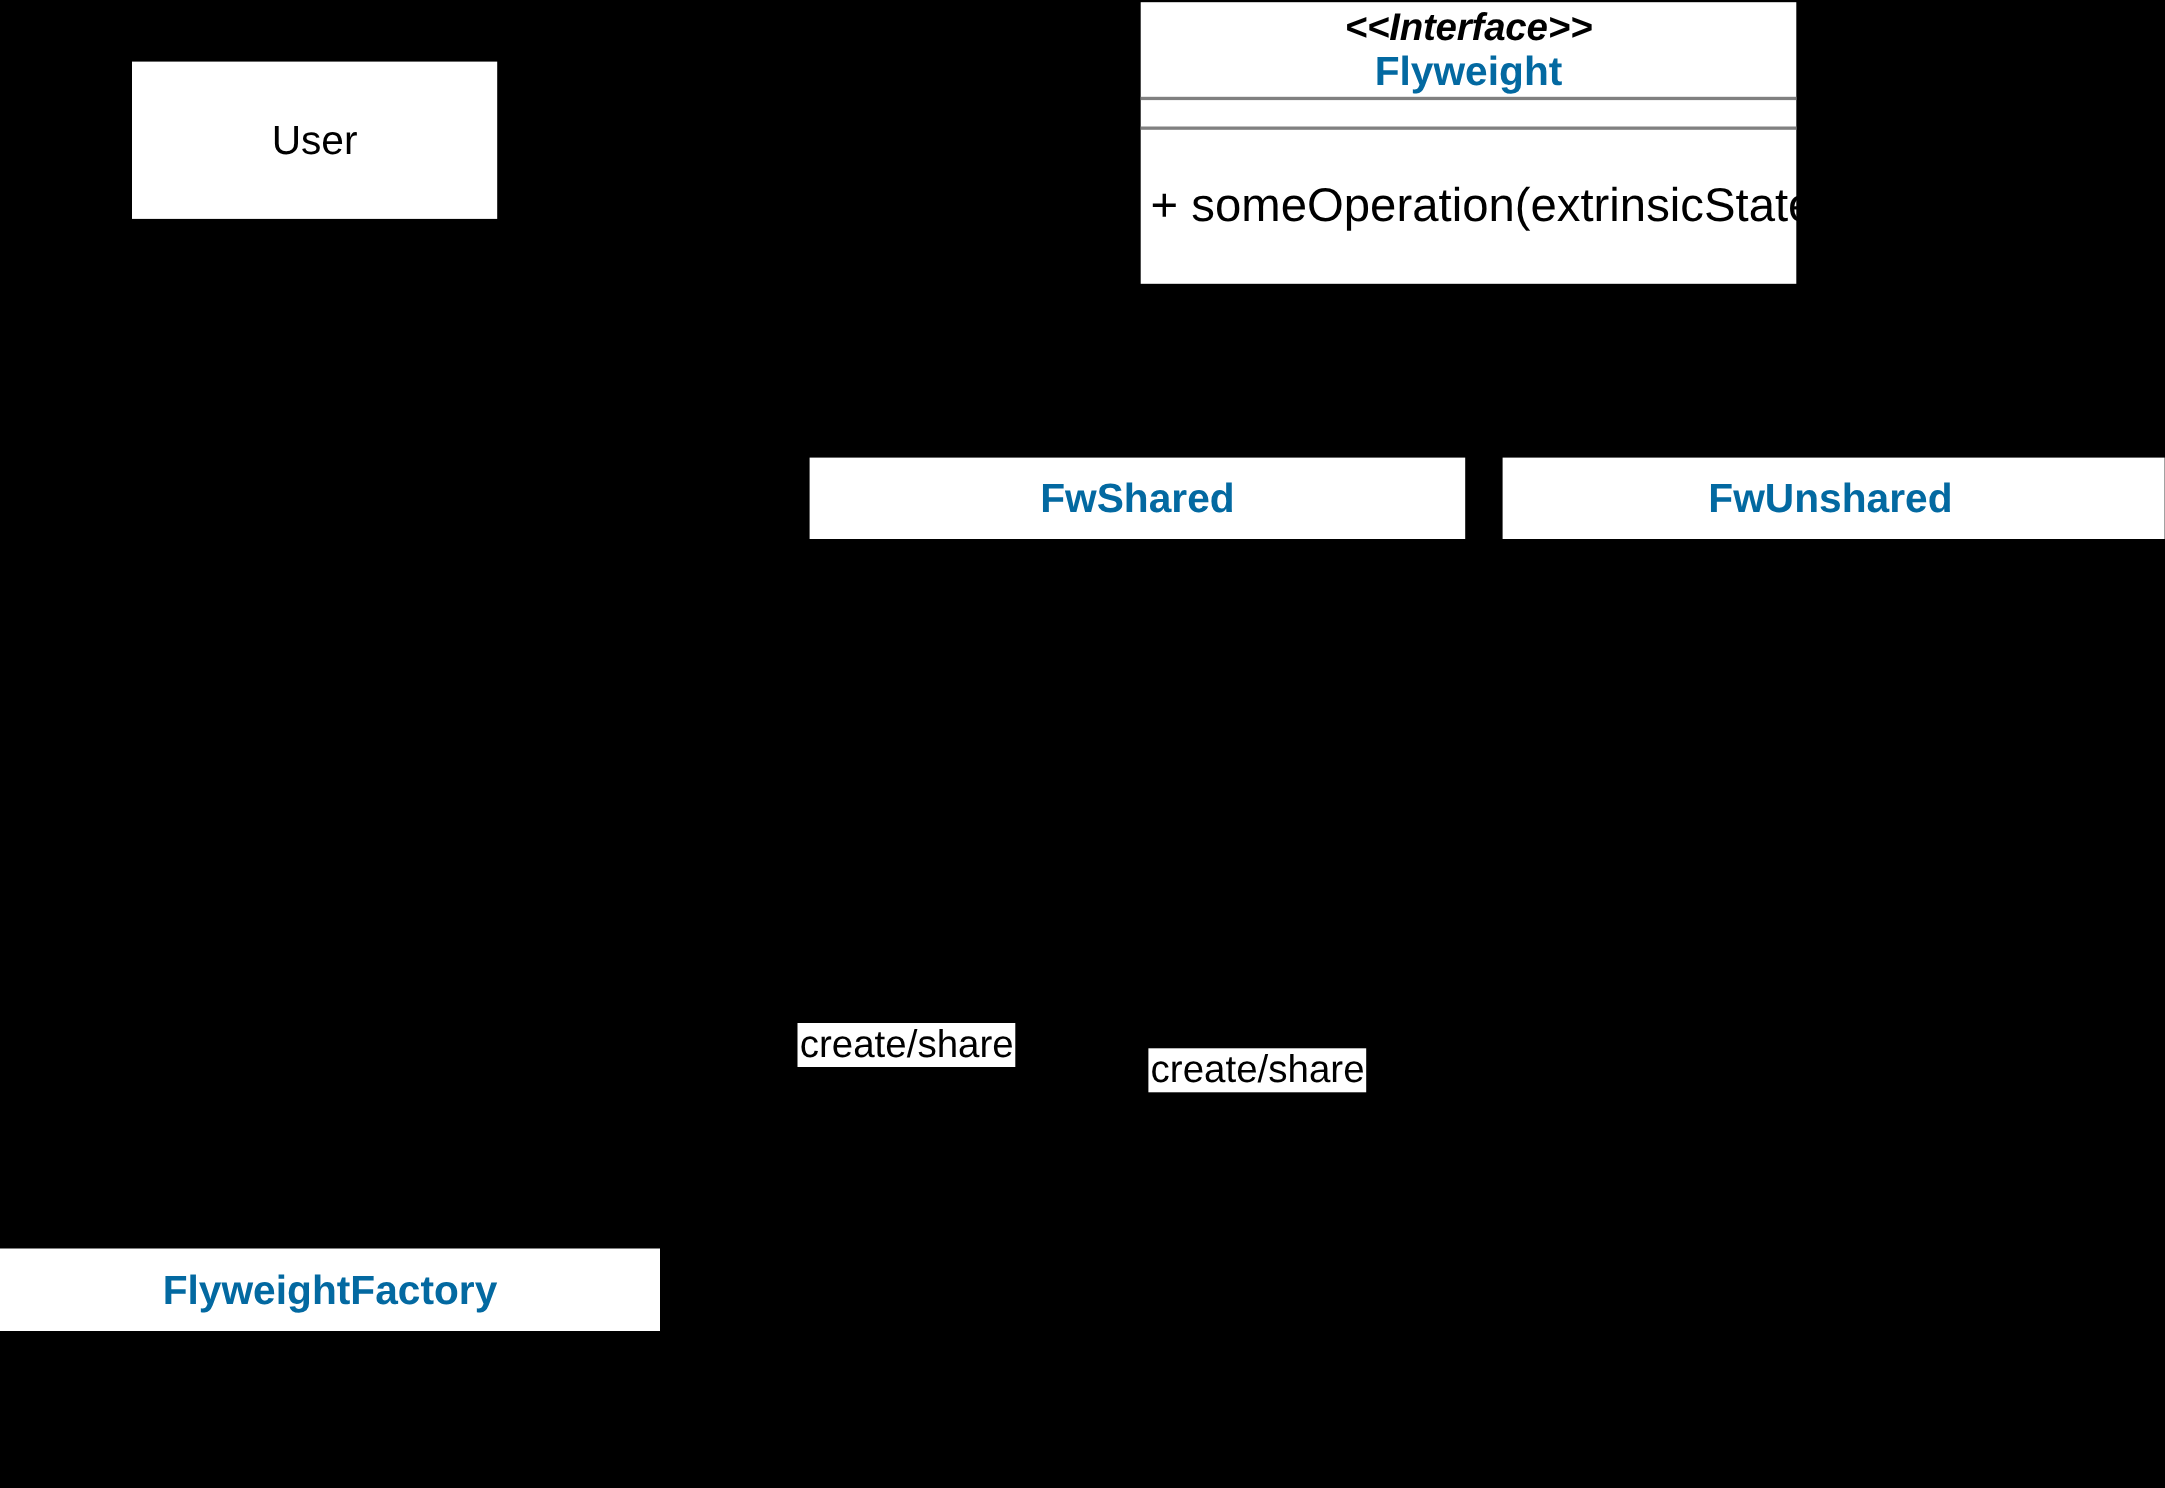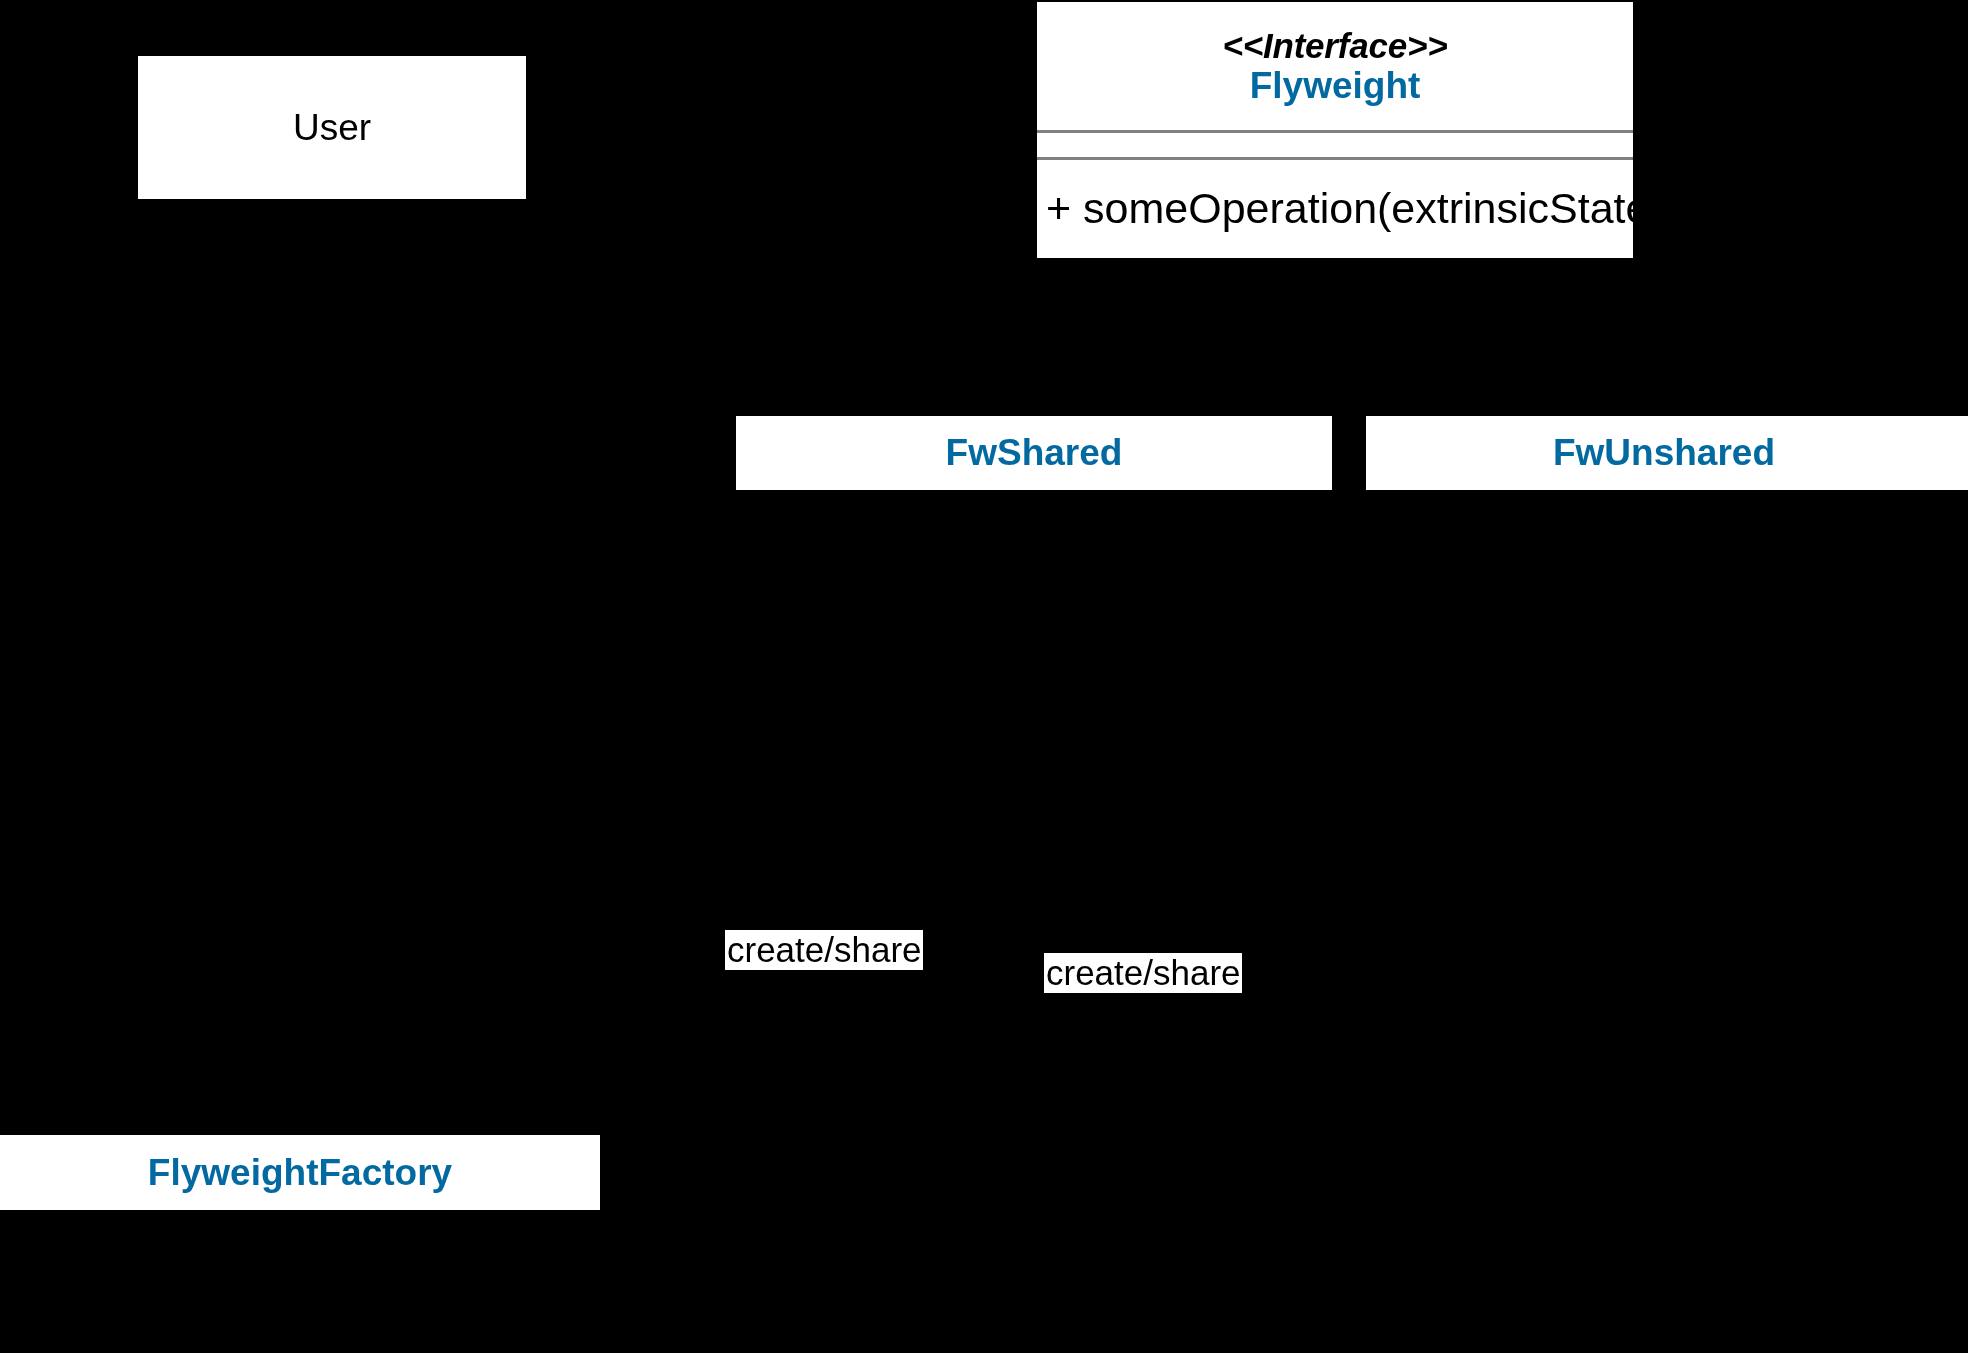--- a/index.html
+++ b/index.html
@@ -110,30 +110,30 @@
 <body>
 
 <div id="canvas">
 
   <div class="connector" style="left:470px; top:127px; width:567px; height:3px;"></div>
   <div class="connector" style="left:1033px; top:258px; width:3px; height:157px;"></div>
   <div class="connector" style="left:1630px; top:258px; width:3px; height:157px;"></div>
   <div class="connector" style="left:300px; top:930px; width:736px; height:3px;"></div>
   <div class="connector" style="left:300px; top:960px; width:1330px; height:3px;"></div>
 
-  <div class="uml-box" style="left:138px; top:56px; width:388px; height:143px;">
+  <div class="uml-box" style="left:120px; top:56px; width:332px; height:143px;">
     <div class="uml-compartment compartment-center" style="flex:1 1 auto;">
       <div class="title-stack">
         <span class="plain-name">User</span>
       </div>
     </div>
   </div>
 
   <div class="uml-box" style="left:1037px; top:2px; width:596px; height:256px;">
-    <div class="uml-compartment compartment-center" style="height:128px;">
+    <div class="uml-compartment compartment-center" style="height:86px;">
       <div class="title-stack">
         <span class="stereotype">&lt;&lt;Interface&gt;&gt;</span>
         <span class="class-name">Flyweight</span>
       </div>
     </div>
     <div class="uml-compartment sep-top" style="height:27px;"></div>
     <div class="uml-compartment compartment-left sep-top" style="flex:1 1 auto; padding-left:9px;">
       <span class="member-text">+ someOperation(extrinsicState)</span>
     </div>
   </div>

